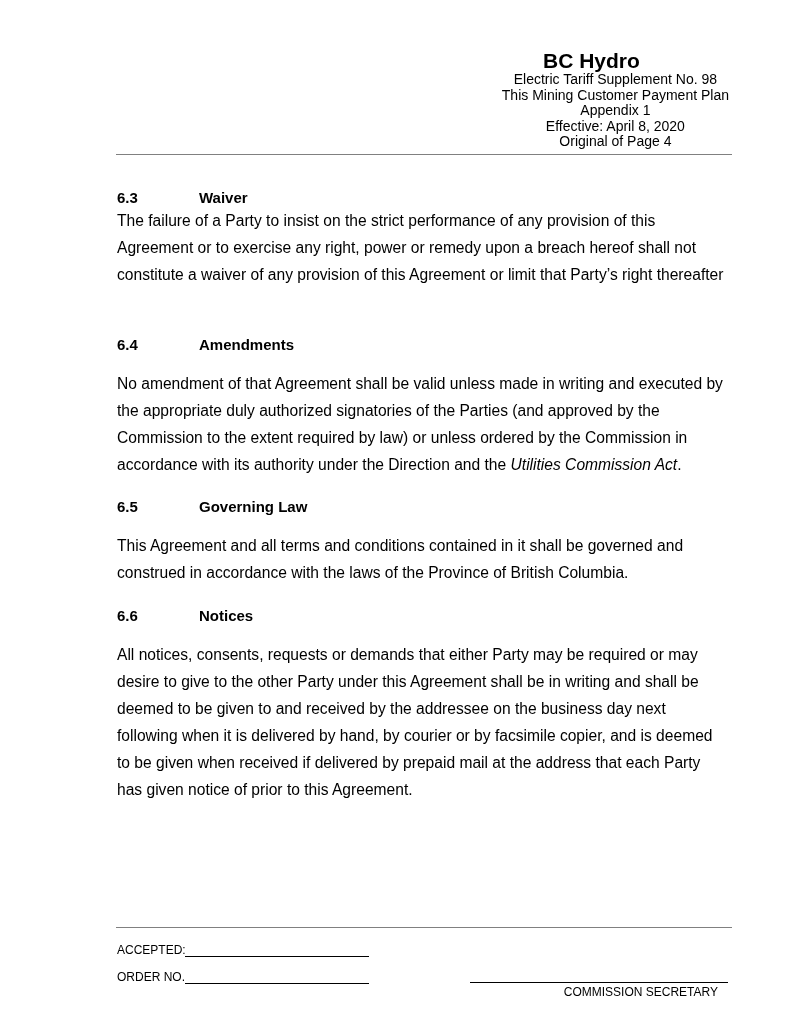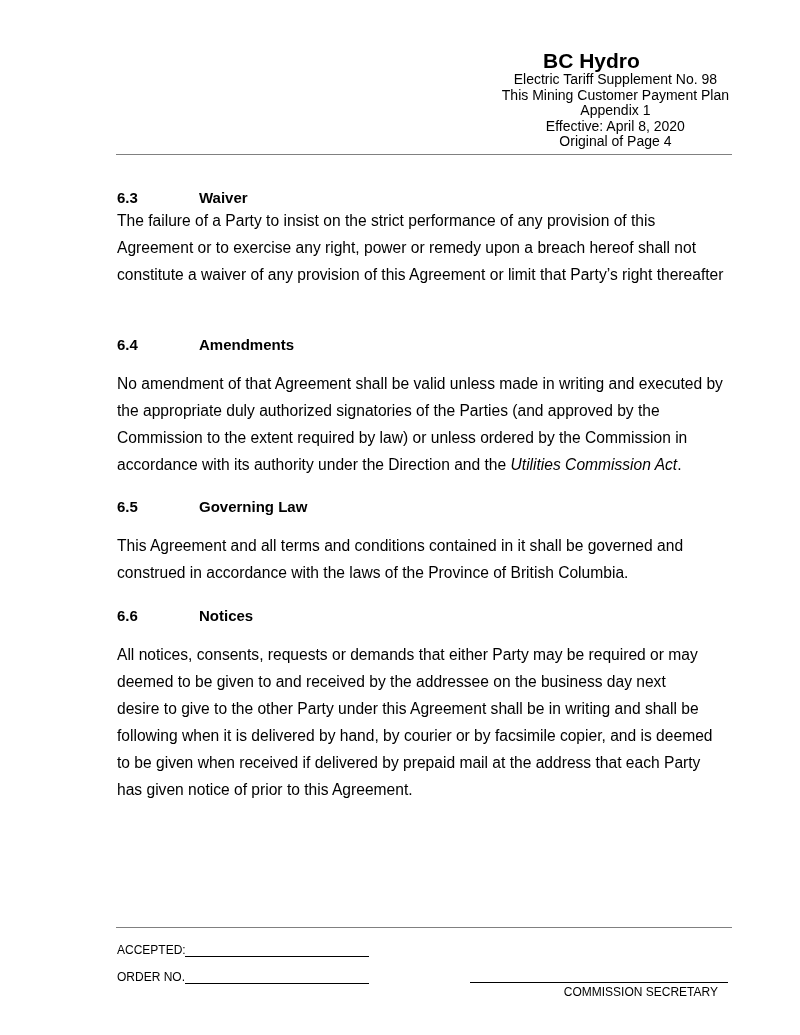--- a/index.html
+++ b/index.html
@@ -62,22 +62,22 @@
 <div class="para" style="top:532px;">
   <span class="line-row">This Agreement and all terms and conditions contained in it shall be governed and</span>
   <span class="line-row">construed in accordance with the laws of the Province of British Columbia.</span>
 </div>
 
 <div class="section-heading" style="top:607px;">
   <span class="num">6.6</span><span>Notices</span>
 </div>
 <div class="para" style="top:641px;">
   <span class="line-row">All notices, consents, requests or demands that either Party may be required or may</span>
+  <span class="line-row">desire to give to the other Party under this Agreement shall be in writing and shall be</span>
   <span class="line-row">deemed to be given to and received by the addressee on the business day next</span>
-  <span class="line-row">desire to give to the other Party under this Agreement shall be in writing and shall be</span>
   <span class="line-row">following when it is delivered by hand, by courier or by facsimile copier, and is deemed</span>
   <span class="line-row">to be given when received if delivered by prepaid mail at the address that each Party</span>
   <span class="line-row">has given notice of prior to this Agreement.</span>
 </div>
 
 <div class="rule bottom"></div>
 <div class="footer-label" style="top:943px;">ACCEPTED:</div>
 <div class="sig-line" style="left:185px; width:184px; top:956px;"></div>
 <div class="footer-label" style="top:970px;">ORDER NO.</div>
 <div class="sig-line" style="left:185px; width:184px; top:983px;"></div>

